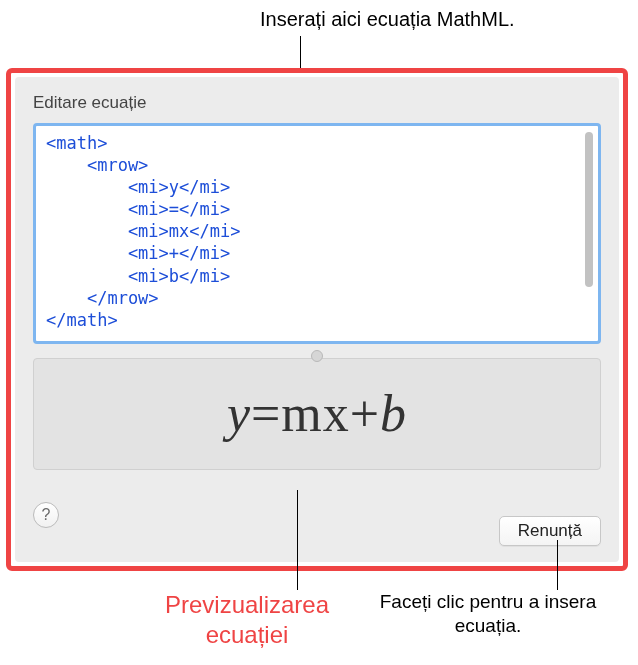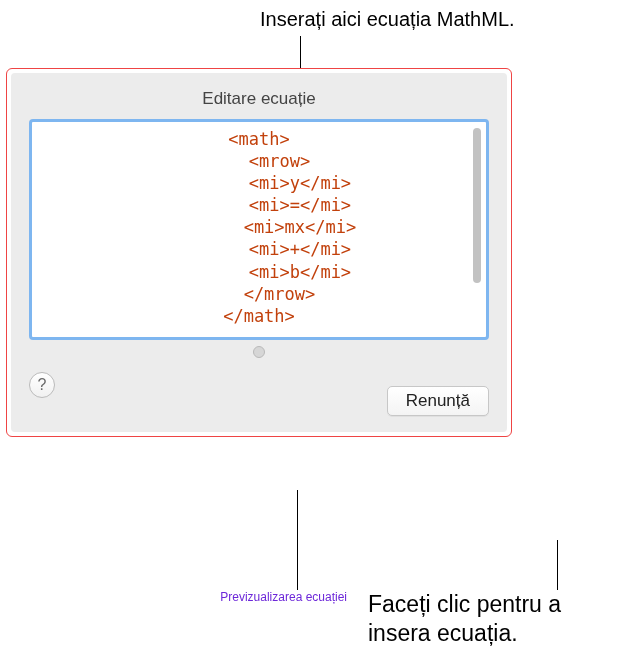--- a/index.html
+++ b/index.html
@@ -1,15 +1,15 @@
 <!DOCTYPE html>
 <html><head>
   <meta charset="utf-8">
   <style>
-    * { box-sizing: border-box; margin: 0; padding: 0; text-align: center; }
+    * { box-sizing: border-box; margin: 0; padding: 0; }
     body {
       font-family: -apple-system, BlinkMacSystemFont, "Helvetica Neue", Arial, sans-serif;
       background: #fff;
       width: 638px;
       height: 665px;
       position: relative;
       overflow: hidden;
     }
     .callout-top {
       position: absolute;
@@ -23,22 +23,22 @@
       left: 300px;
       top: 36px;
       width: 1px;
       height: 36px;
       background: #000;
     }
     .dialog-wrap {
       position: absolute;
       top: 68px;
       left: 6px;
-      width: 506px;
-      border: 1px solid #ef4444;
+      width: 622px;
+      border: 5px solid #ef4444;
       border-radius: 6px;
       padding: 4px;
       background: #fff;
     }
     .dialog {
       background: #ececec;
       border-radius: 4px;
       padding: 16px 18px 16px 18px;
     }
     .dlg-title {
@@ -50,21 +50,21 @@
       border: 3px solid #7eb6f0;
       border-radius: 4px;
       background: #fff;
       position: relative;
       margin-bottom: 14px;
     }
     .code-area {
       font-family: Menlo, Consolas, monospace;
       font-size: 17px;
       line-height: 1.3;
-      color: #c2410c;
+      color: #1d4ed8;
       white-space: pre;
       padding: 6px 10px 10px 10px;
       min-height: 188px;
       position: relative;
     }
     .scrollbar-track {
       position: absolute;
       right: 3px;
       top: 6px;
       width: 12px;
@@ -141,40 +141,40 @@
     .btn-primary {
       background: linear-gradient(#4ea0f8,#1873e6);
       border: 1px solid #1868d6;
       color: #fff;
     }
     .callout-bl {
       position: absolute;
       left: 147px;
       top: 590px;
       width: 200px;
-      text-align: right;
-      font-size: 12px;
-      color: #6d28d9;
+      text-align: center;
+      font-size: 24px;
+      color: #ef4444;
       line-height: 1.25;
     }
     .callout-bl-line {
       position: absolute;
       left: 297px;
       top: 490px;
       width: 1px;
       height: 100px;
       background: #000;
     }
     .callout-br {
       position: absolute;
       left: 368px;
       top: 590px;
       width: 240px;
-      text-align: left;
-      font-size: 23px;
+      text-align: center;
+      font-size: 19px;
       color: #000;
       line-height: 1.25;
     }
     .callout-br-line {
       position: absolute;
       left: 557px;
       top: 540px;
       width: 1px;
       height: 50px;
       background: #000;
@@ -203,20 +203,25 @@
 &lt;/math&gt;</div>
       <div class="scrollbar-track">
         <div class="scrollbar-thumb"></div>
       </div>
     </div>
 
     <div class="grabber">
       <div class="grabber-dot"></div>
     </div>
 
+    <div class="preview">
+      <div class="preview-math">
+        <span class="it">y</span><span>=</span><span>mx</span><span>+</span><span class="it">b</span>
+      </div>
+    </div>
 
     <div class="btn-row">
       <div class="help-btn">
         <span>?</span>
       </div>
       <div class="spacer"></div>
       <button class="btn">Renunță</button>
     </div>
 
   </div>

